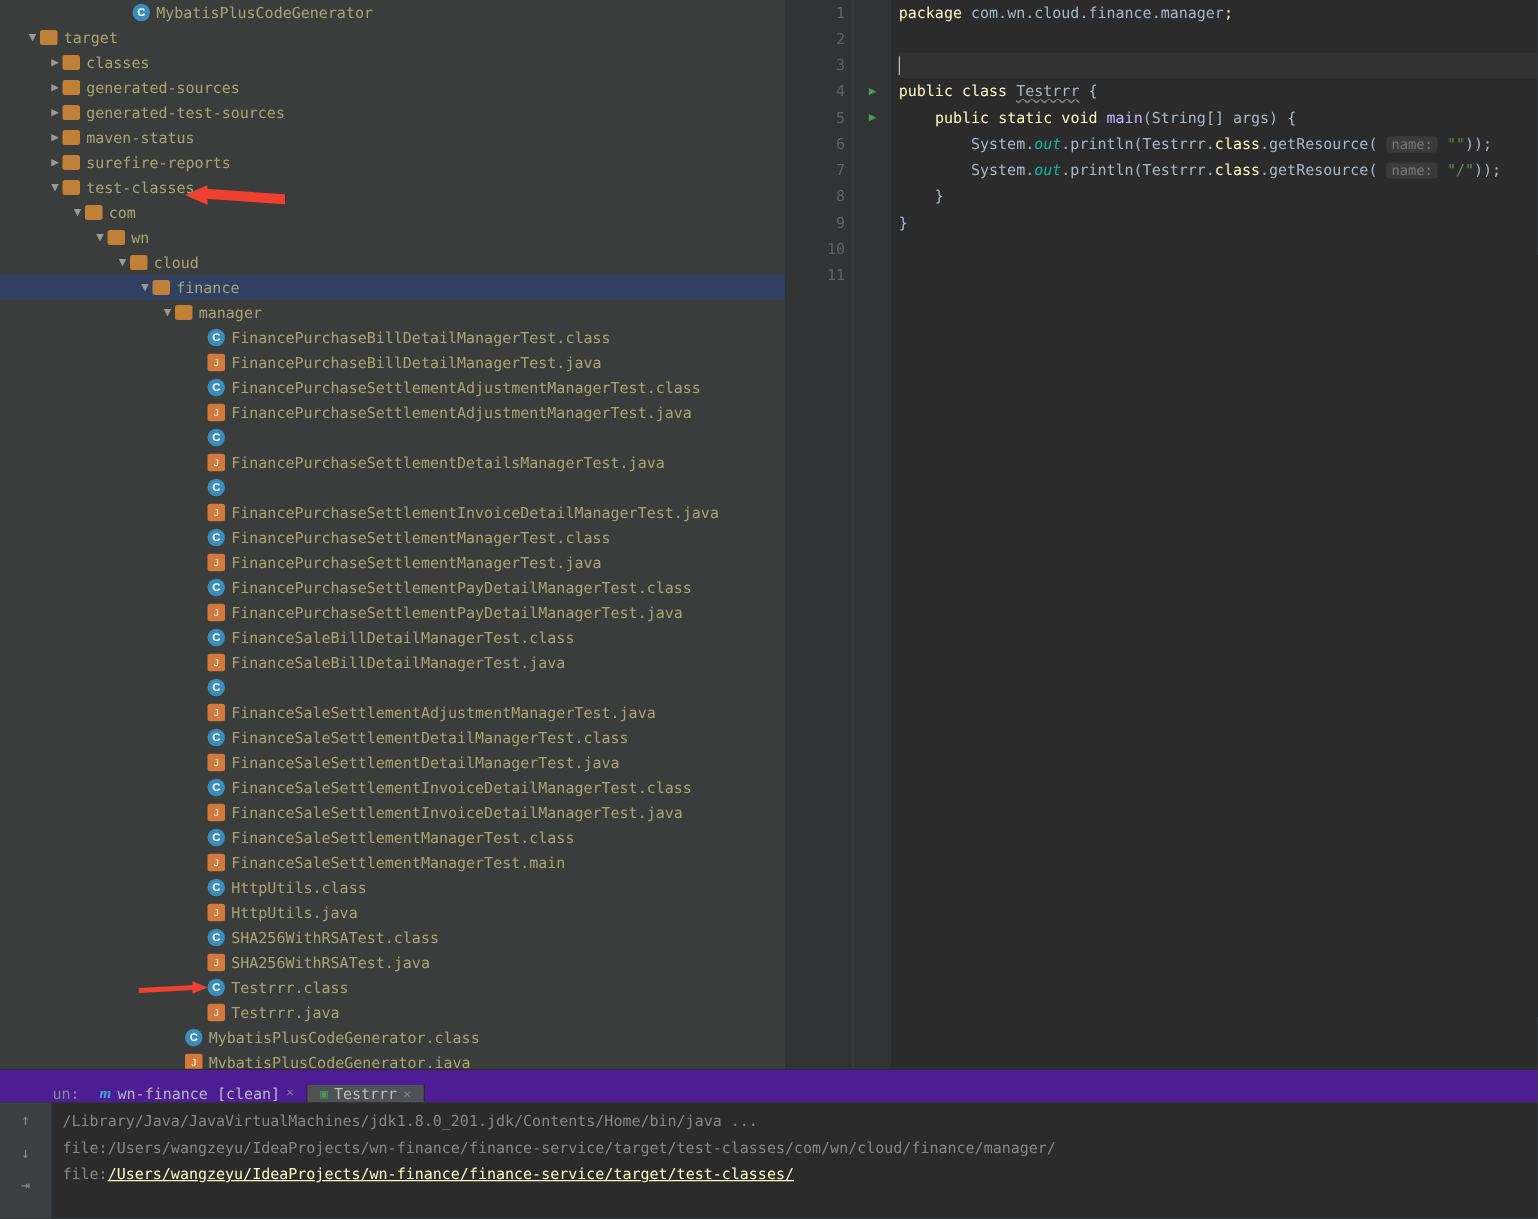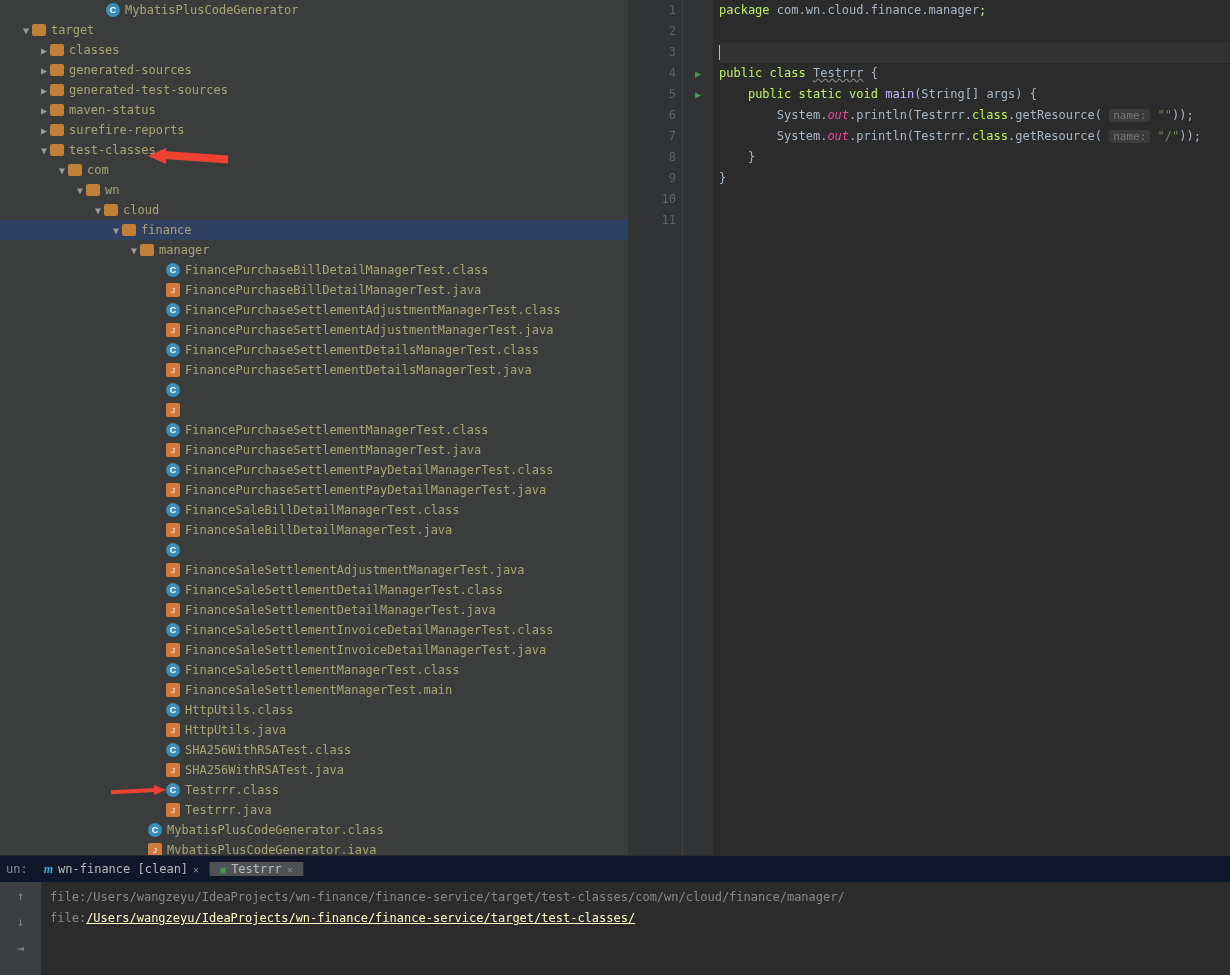--- a/index.html
+++ b/index.html
@@ -128,36 +128,37 @@
   padding: 0 6px 0 0;
   border-right: 1px solid #414141;
 }
 .gutter-line { height: 21px; line-height: 21px; }
 .marker-col { width: 30px; background: #313335; }
 .marker { height: 21px; display:flex; align-items:center; justify-content:center; font-size:10px; }
 .run-marker { color: #499c54; }
 .code { flex: 1; padding-left: 6px; }
 .code-line { height: 21px; line-height: 21px; white-space: pre; }
 .code-line.hl { background: #323232; }
-.kw { color: #bef264; }
-.fld { color: #ec4899; font-style: italic; }
+.kw { color: #fef9c3; }
+.fld { color: #14b8a6; font-style: italic; }
 .fn { color: #c4b5fd; }
 .cls { color: #a9b7c6; }
 .str { color: #6a8759; }
 .hint { background: #3b3b3b; color: #787878; border-radius: 3px; padding: 0 4px; font-size: 11px; }
 .pk { color: #a9b7c6; }
 .und { text-decoration: underline wavy #808080; }
 .caret { border-left: 1px solid #bbb; display: inline-block; height: 15px; vertical-align: middle; }
 
 .bottom-tabs {
   height: 27px;
-  background: #0f172a;
+  background: #4c1d95;
   border-top: 1px solid #2b2b2b;
   display: flex;
-  align-items: center;
+  align-items: flex-end;
+  padding-left: 36px;
 }
 .bottom-tabs .lbl { padding: 0 6px; color: #888; display:flex; align-items:center; }
 .tab {
   padding: 0 10px;
   display: flex;
   align-items: center;
   color: #bbb;
   gap: 5px;
   border-right: 1px solid #2b2b2b;
 }
@@ -294,34 +295,34 @@
      <span>FinancePurchaseSettlementAdjustmentManagerTest.class</span>
    </div>
         <div class="tree-row">
      <span class="indent" style="width:160px"></span>
           <span class="java-icon">J</span>
      <span>FinancePurchaseSettlementAdjustmentManagerTest.java</span>
    </div>
         <div class="tree-row">
      <span class="indent" style="width:160px"></span>
           <span class="class-icon">C</span>
-     <span>FinancePurchaseSettlementDetailsManagerTest.class</span>
    </div>
         <div class="tree-row">
      <span class="indent" style="width:160px"></span>
           <span class="java-icon">J</span>
      <span>FinancePurchaseSettlementDetailsManagerTest.java</span>
    </div>
         <div class="tree-row">
      <span class="indent" style="width:160px"></span>
           <span class="class-icon">C</span>
    </div>
         <div class="tree-row">
      <span class="indent" style="width:160px"></span>
           <span class="java-icon">J</span>
+     <span>FinancePurchaseSettlementInvoiceDetailManagerTest.java</span>
    </div>
         <div class="tree-row">
      <span class="indent" style="width:160px"></span>
           <span class="class-icon">C</span>
      <span>FinancePurchaseSettlementManagerTest.class</span>
    </div>
         <div class="tree-row">
      <span class="indent" style="width:160px"></span>
           <span class="java-icon">J</span>
      <span>FinancePurchaseSettlementManagerTest.java</span>
@@ -489,16 +490,17 @@
   </div>
 </div>
 
 <div class="console">
   <div class="console-tools">
     <div class="tool-btn">↑</div>
     <div class="tool-btn">↓</div>
     <div class="tool-btn">⇥</div>
   </div>
   <div class="console-out">
+    <div class="console-line">/Library/Java/JavaVirtualMachines/jdk1.8.0_201.jdk/Contents/Home/bin/java ...</div>
     <div class="console-line">file:/Users/wangzeyu/IdeaProjects/wn-finance/finance-service/target/test-classes/com/wn/cloud/finance/manager/</div>
     <div class="console-line"><span>file:</span><span class="link">/Users/wangzeyu/IdeaProjects/wn-finance/finance-service/target/test-classes/</span></div>
   </div>
 </div>
 
 </body></html>

